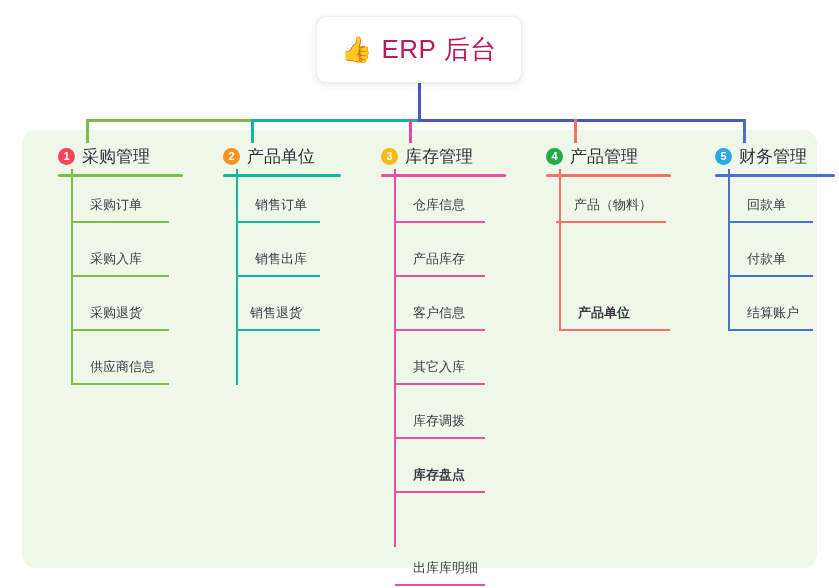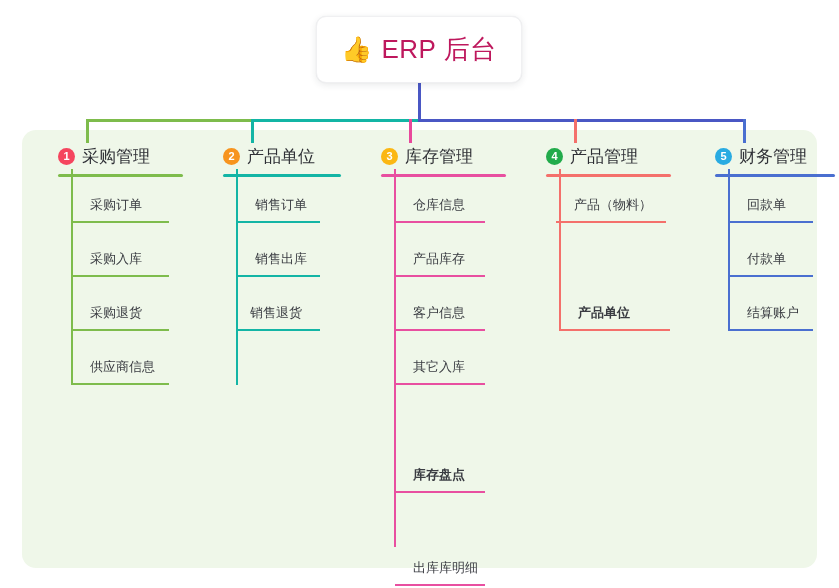--- a/index.html
+++ b/index.html
@@ -165,20 +165,24 @@
             <div class="leaf-rule" style="width: 90px; background: rgb(232, 79, 160);"></div>
           </div>
           <div class="leaf" style="top: 108px; left: 32px; width: 90px;">
             <span class="leaf-label" style="left: 18px;">客户信息</span>
             <div class="leaf-rule" style="width: 90px; background: rgb(232, 79, 160);"></div>
           </div>
           <div class="leaf" style="top: 162px; left: 32px; width: 90px;">
             <span class="leaf-label" style="left: 18px;">其它入库</span>
             <div class="leaf-rule" style="width: 90px; background: rgb(232, 79, 160);"></div>
           </div>
+          <div class="leaf" style="top: 216px; left: 32px; width: 90px;">
+            <span class="leaf-label" style="left: 18px;">库存调拨</span>
+            <div class="leaf-rule" style="width: 90px; background: rgb(232, 79, 160);"></div>
+          </div>
           <div class="leaf" style="top: 270px; left: 32px; width: 90px; font-weight: bold;">
             <span class="leaf-label" style="left: 18px;">库存盘点</span>
             <div class="leaf-rule" style="width: 90px; background: rgb(232, 79, 160);"></div>
           </div>
           <div class="leaf" style="top: 324px; left: 32px; width: 90px; margin-top: 39px;">
             <span class="leaf-label" style="left: 18px;">出库库明细</span>
             <div class="leaf-rule" style="width: 90px; background: rgb(232, 79, 160);"></div>
           </div>
         </div>
       </div>

